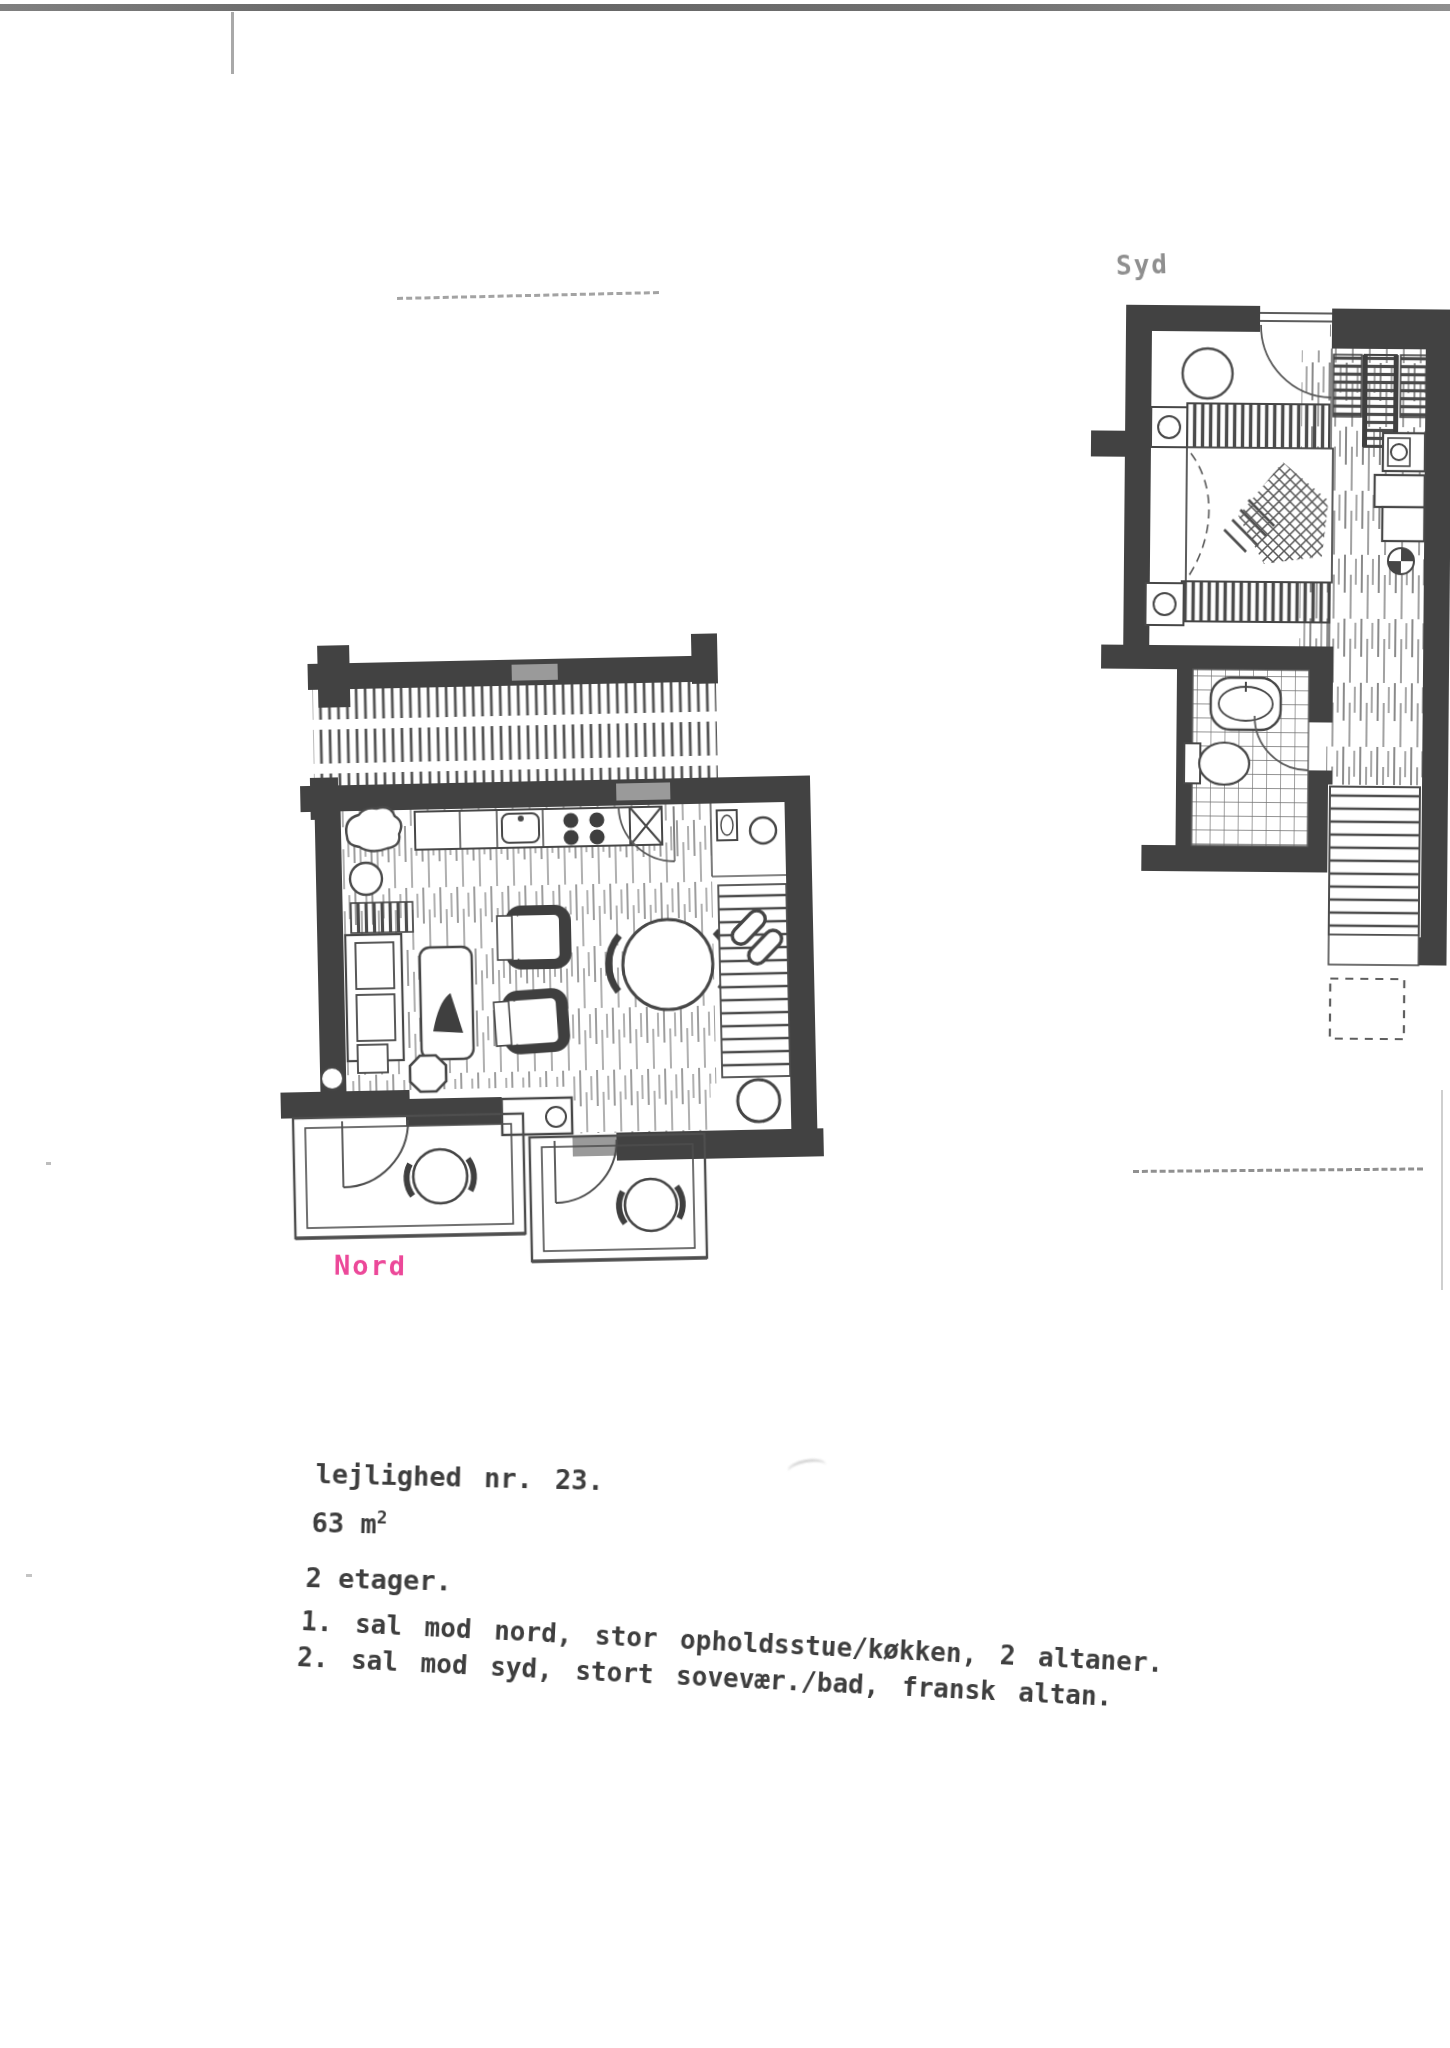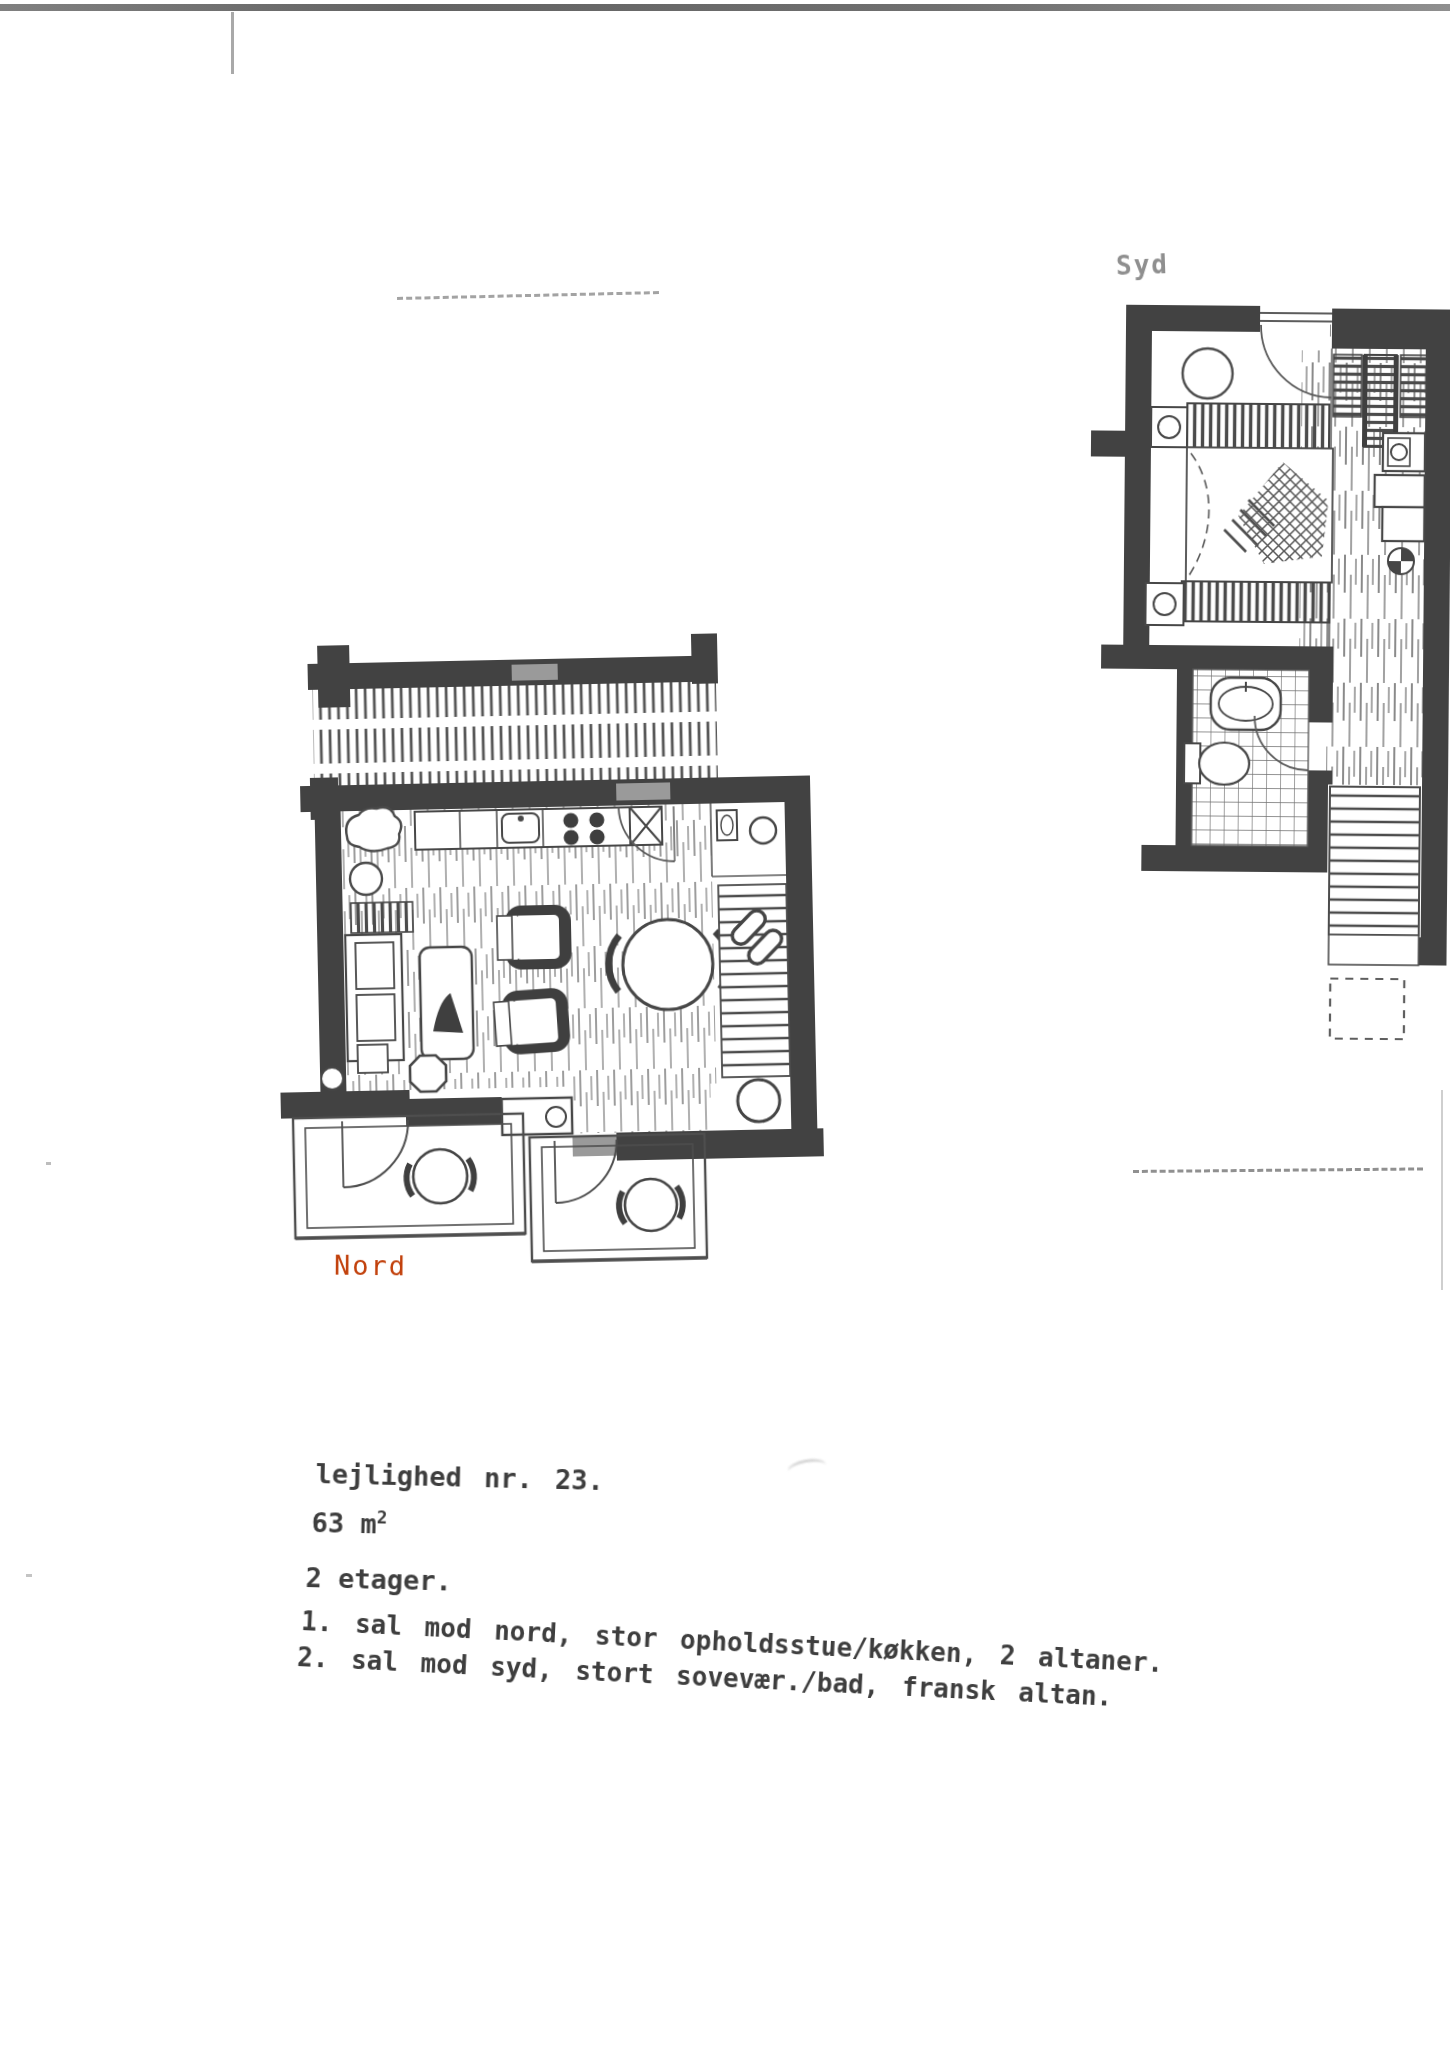--- a/index.html
+++ b/index.html
@@ -20,21 +20,21 @@
   
   .dash-top{left:397px;top:297px;width:262px;height:0;border-top:3px dashed #8d8d8d;
     transform:rotate(-1.3deg);transform-origin:0 0;opacity:.8;}
   .dash-bottom{left:1133px;top:1170px;width:290px;height:0;border-top:3px dashed #7d7d7d;
     transform:rotate(-0.5deg);transform-origin:0 0;opacity:.85;}
 
   
   .plan-label{white-space:nowrap;}
   .syd-label{left:1116px;top:250px;font-size:26px;font-weight:700;color:#8f8f8f;
     letter-spacing:2px;transform:rotate(-2deg);filter:blur(.5px);}
-  .nord-label{left:334px;top:1250px;font-size:27px;font-weight:400;color:#c2410c;
+  .nord-label{left:334px;top:1250px;font-size:27px;font-weight:700;color:#ec4899;
     letter-spacing:2px;transform:rotate(.6deg);filter:blur(.3px);}
 
   
   .syd-plan{left:1085px;top:298px;width:368px;height:748px;transform:rotate(.5deg);}
   .nord-plan{left:268px;top:636px;width:656px;height:672px;transform:rotate(-1.2deg);}
   .syd-plan svg,.nord-plan svg{filter:blur(.35px);}
 
   
   .cap{white-space:nowrap;color:#3e3e3e;font-weight:700;transform-origin:0 0;
     filter:blur(.3px);}

